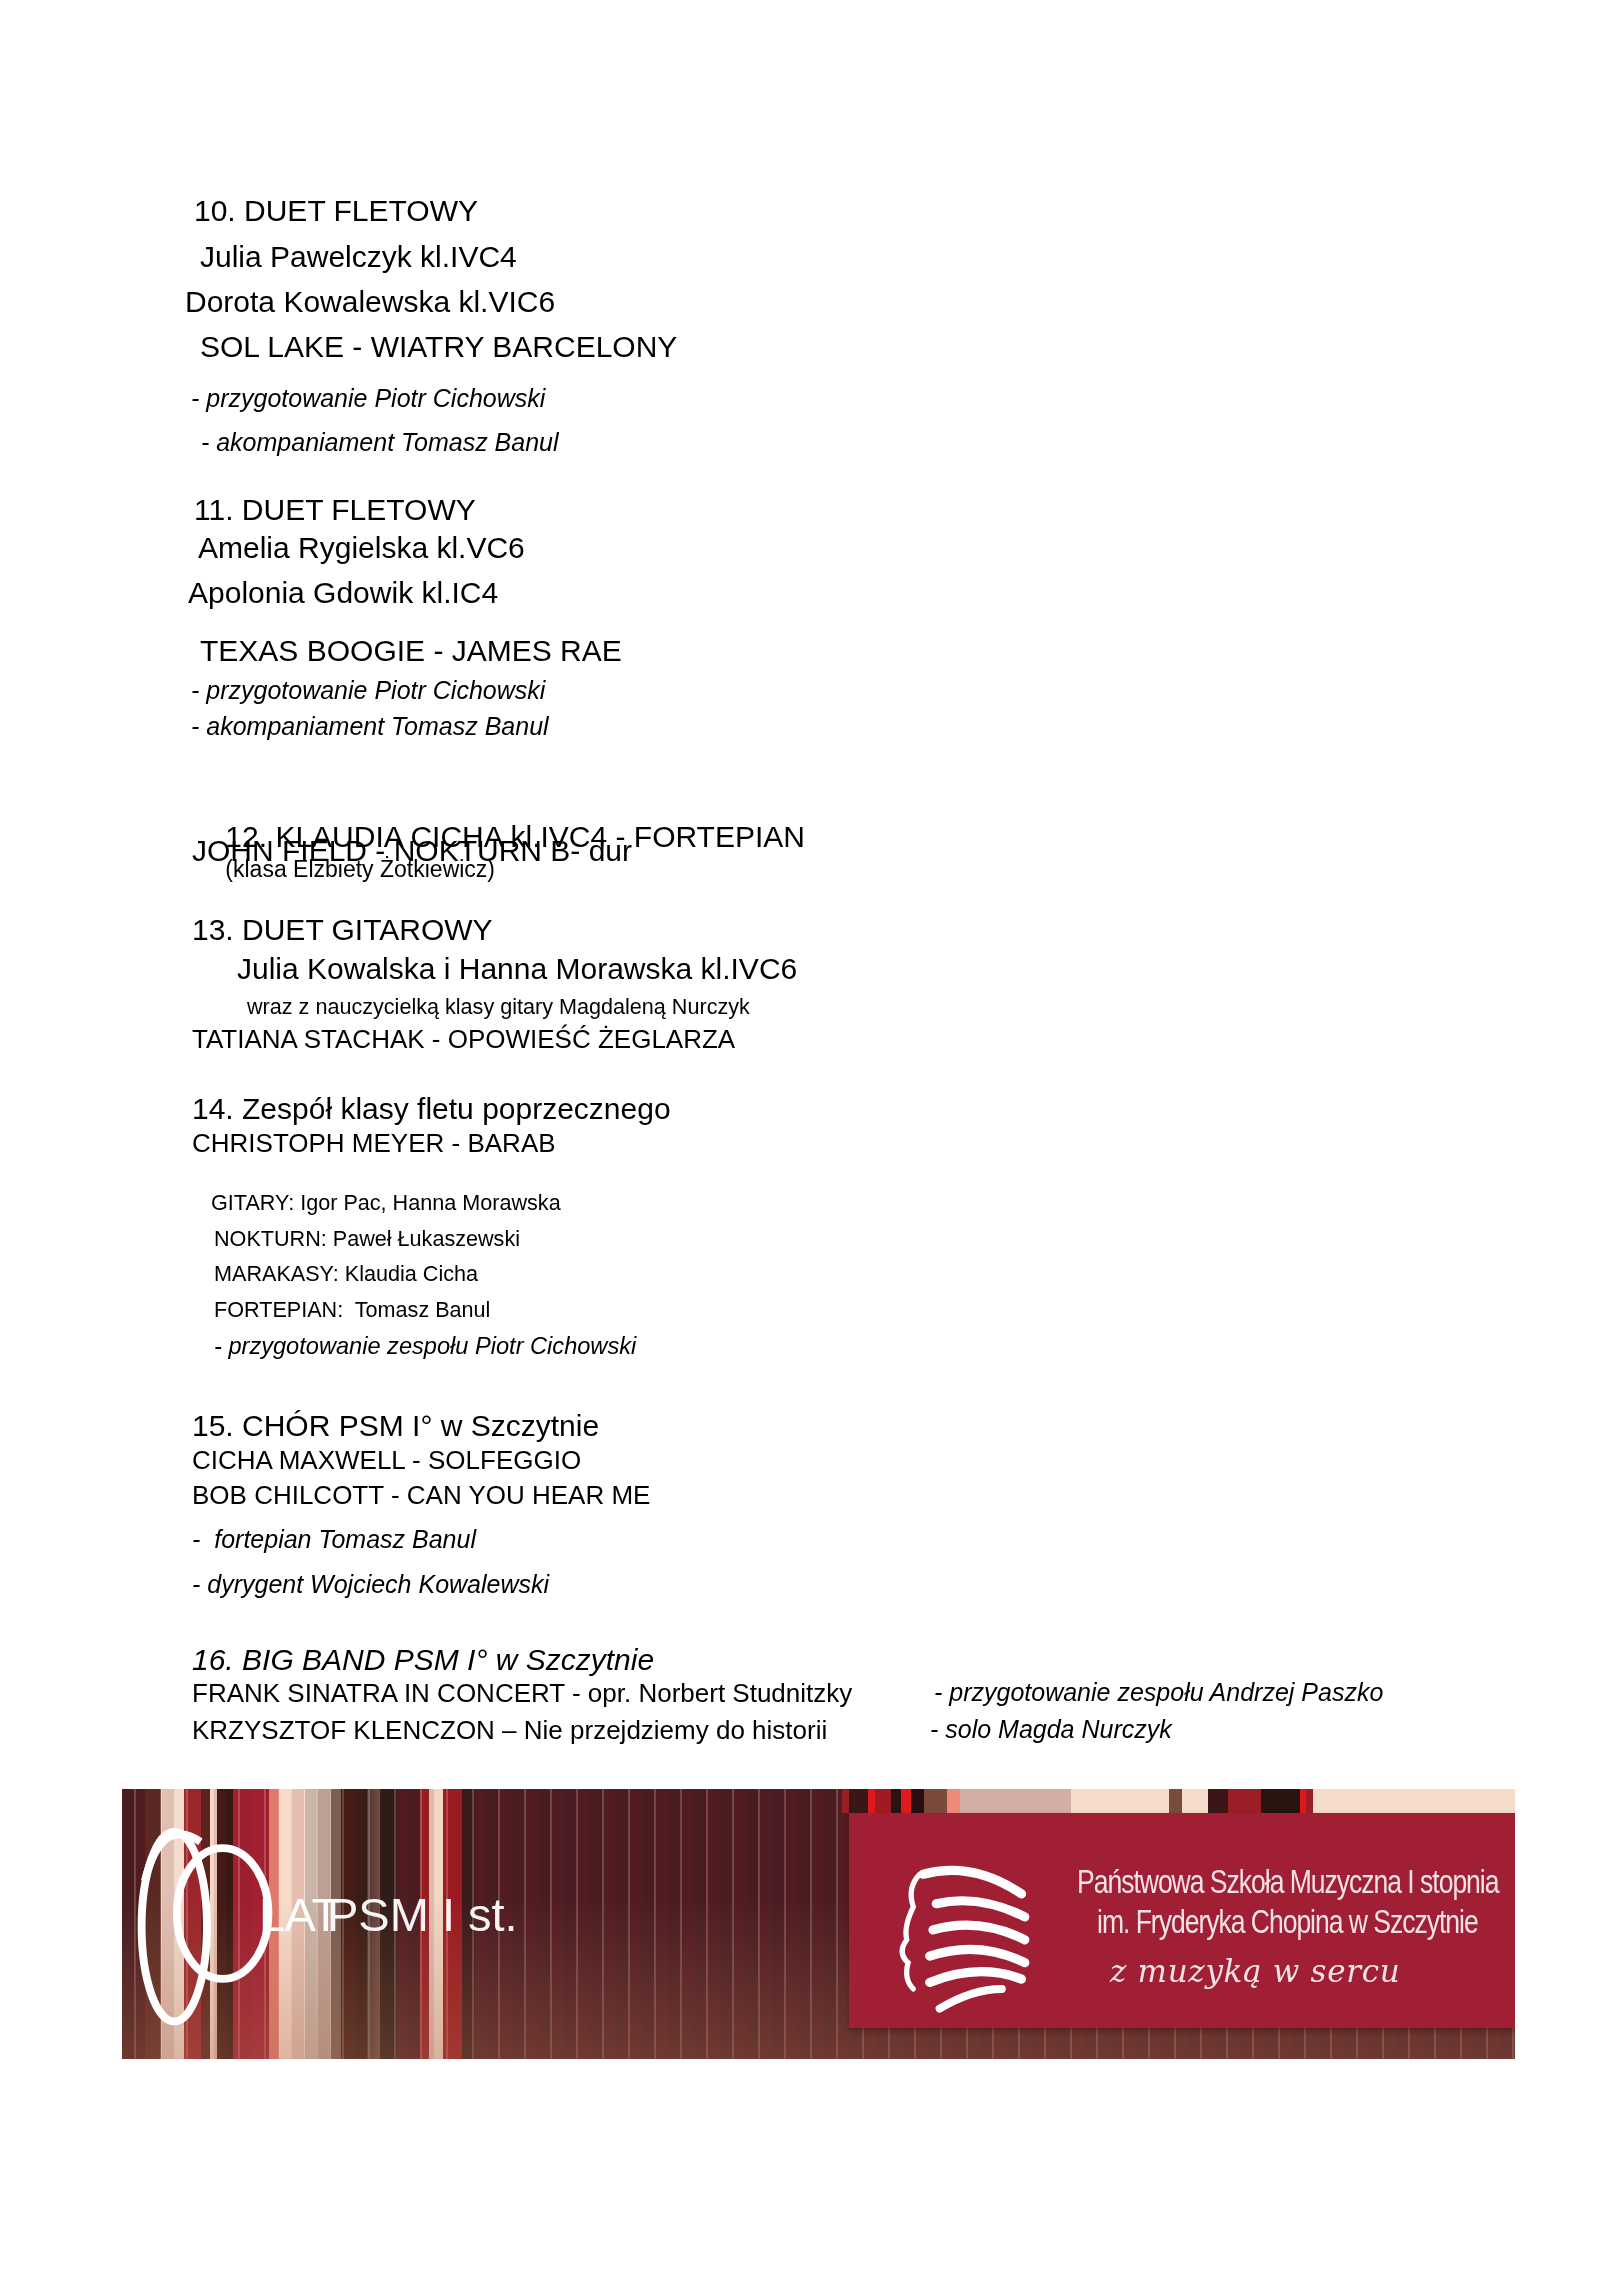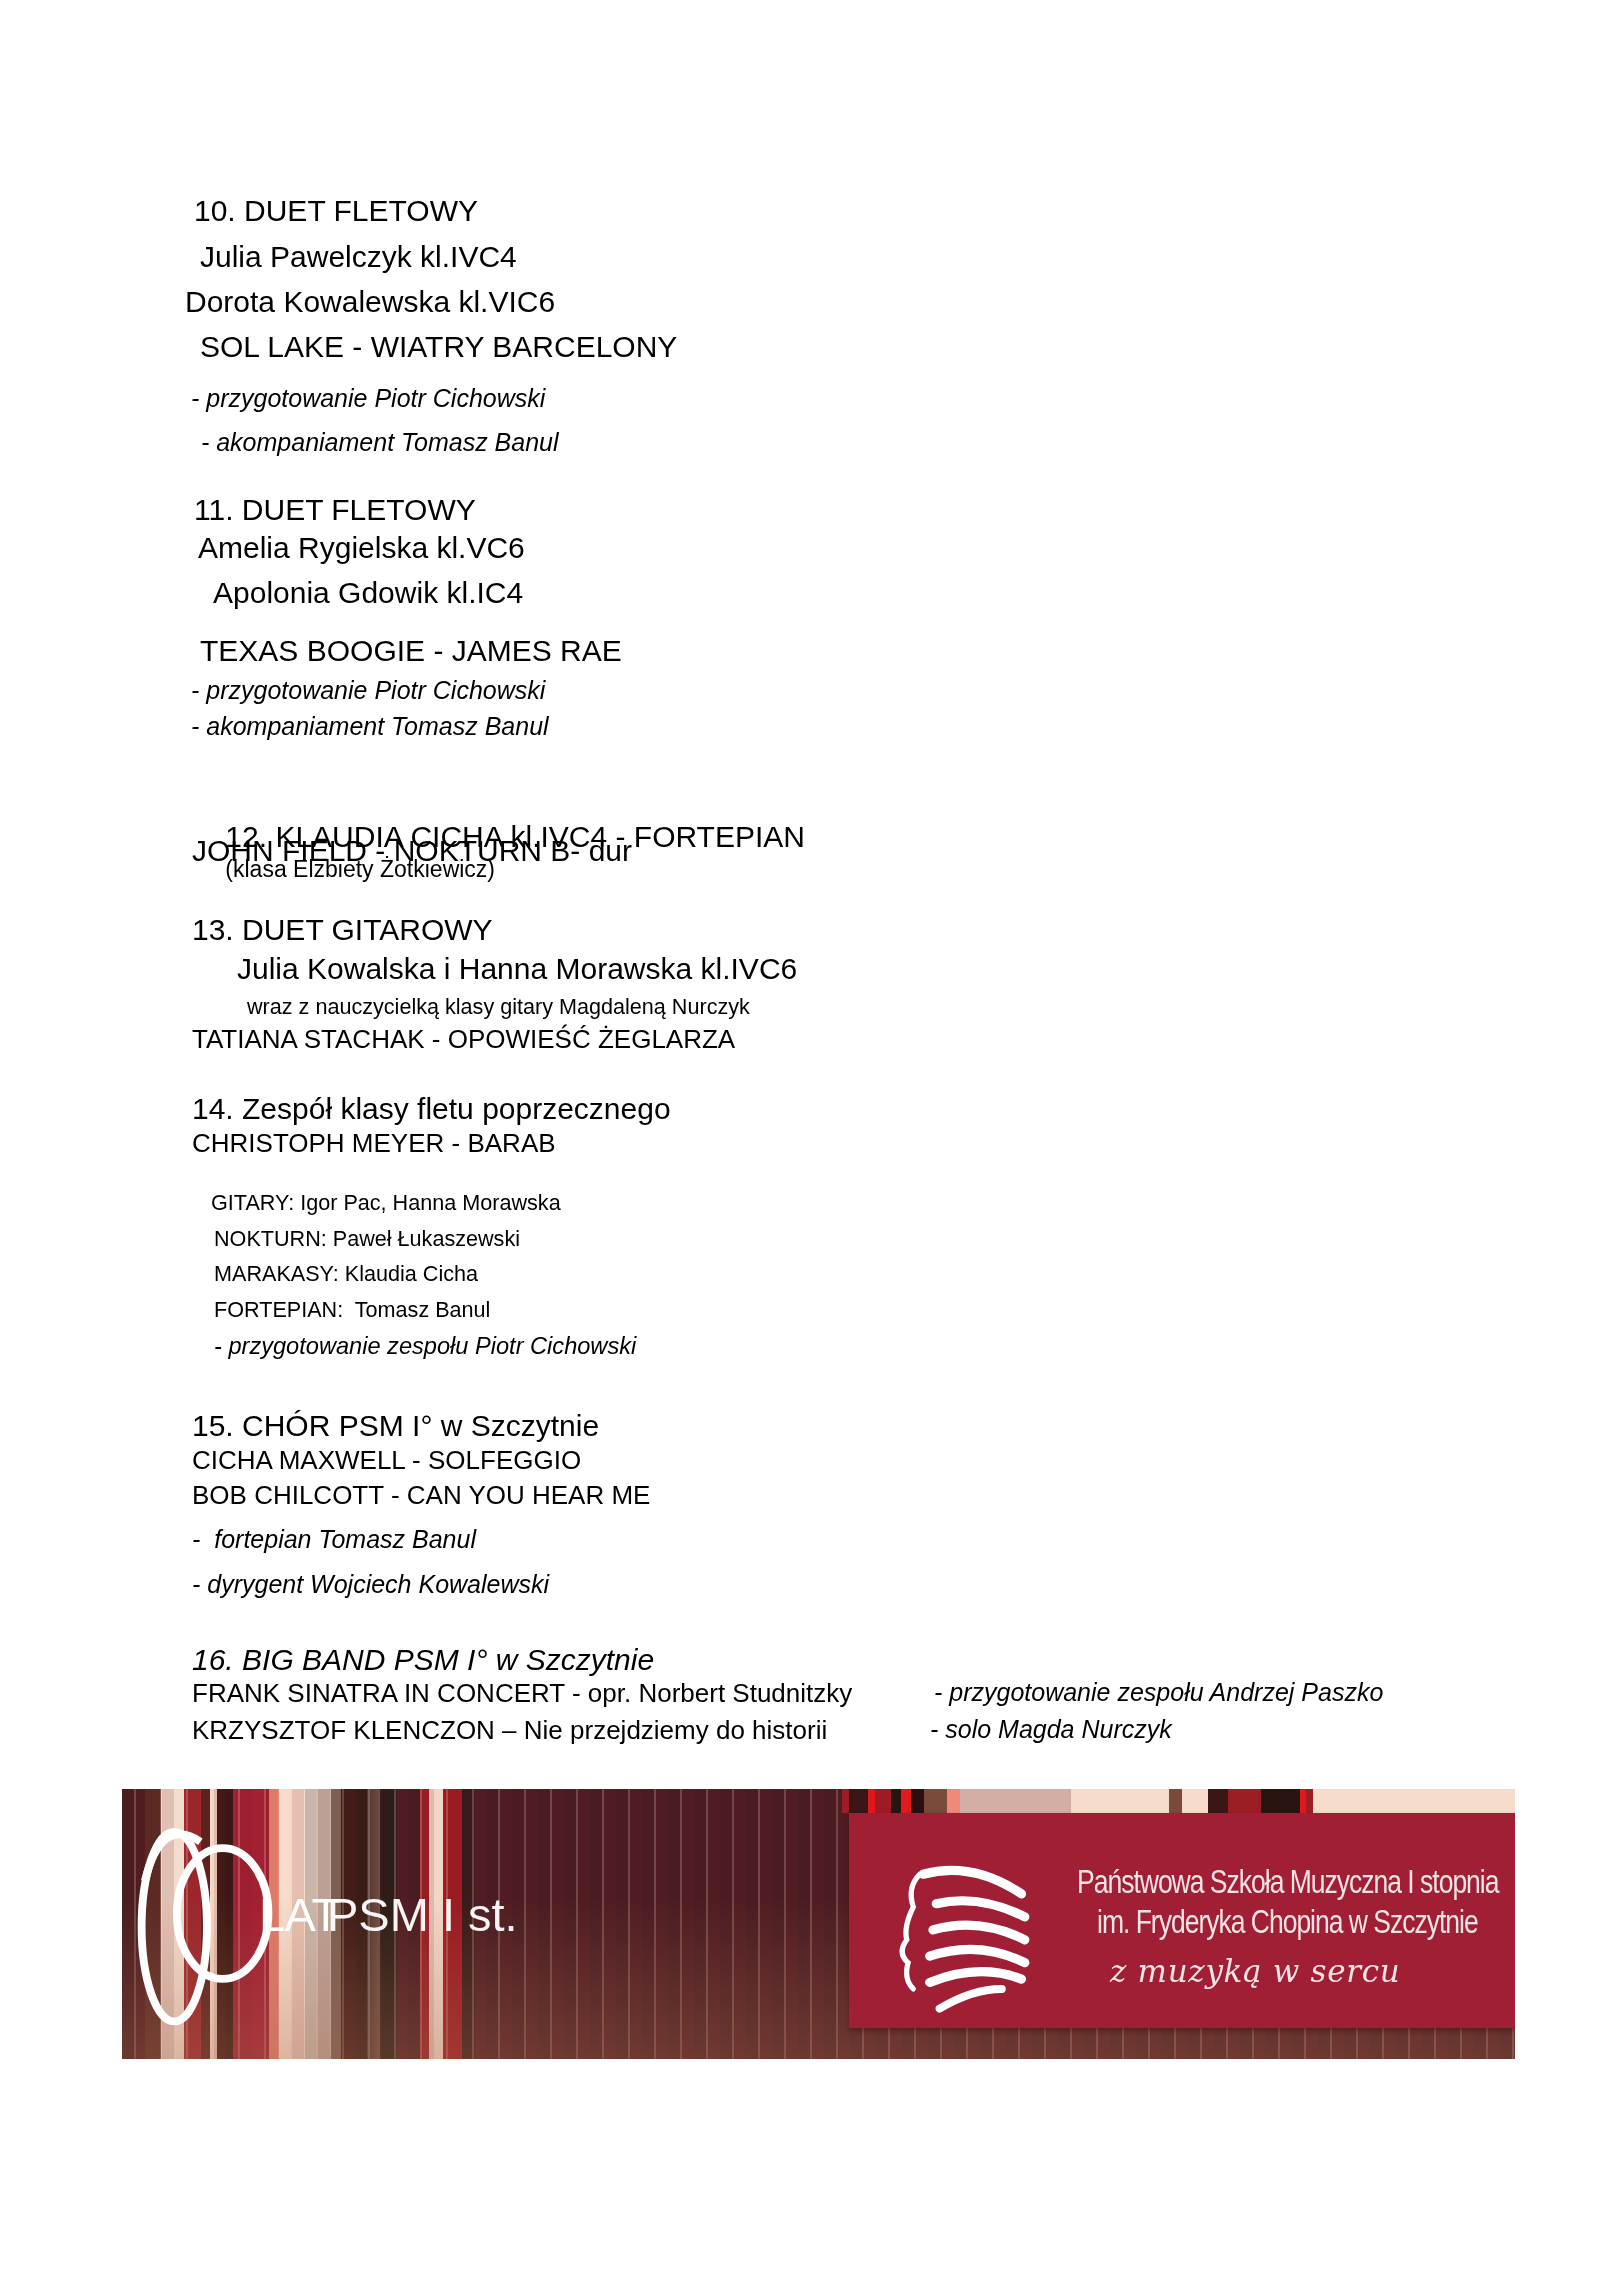--- a/index.html
+++ b/index.html
@@ -69,21 +69,21 @@
   <div class="ln m" style="left:200px;top:242px;">Julia Pawelczyk kl.IVC4</div>
   <div class="ln m" style="left:185px;top:287px;">Dorota Kowalewska kl.VIC6</div>
   <div class="ln m" style="left:200px;top:332px;">SOL LAKE - WIATRY BARCELONY</div>
   <div class="ln i" style="left:191px;top:386px;">- przygotowanie Piotr Cichowski</div>
   <div class="ln i" style="left:194px;top:430px;"> - akompaniament Tomasz Banul</div>
 </div>
 
 <div>
   <div class="ln h" style="left:194px;top:495px;">11. DUET FLETOWY</div>
   <div class="ln m" style="left:198px;top:533px;">Amelia Rygielska kl.VC6</div>
-  <div class="ln m" style="left:213px;top:578px;text-align:right;">Apolonia Gdowik kl.IC4</div>
+  <div class="ln m" style="left:188px;top:578px;text-align:right;">Apolonia Gdowik kl.IC4</div>
   <div class="ln m" style="left:200px;top:636px;">TEXAS BOOGIE - JAMES RAE</div>
   <div class="ln i" style="left:191px;top:678px;">- przygotowanie Piotr Cichowski</div>
   <div class="ln i" style="left:191px;top:714px;">- akompaniament Tomasz Banul</div>
 </div>
 
 <div>
   <div class="ln h" style="left:192px;top:792px;">
     <span>12. KLAUDIA CICHA kl.IVC4 - FORTEPIAN</span>
     <span class="tiny">(klasa Elżbiety Żotkiewicz)</span>
   </div>

